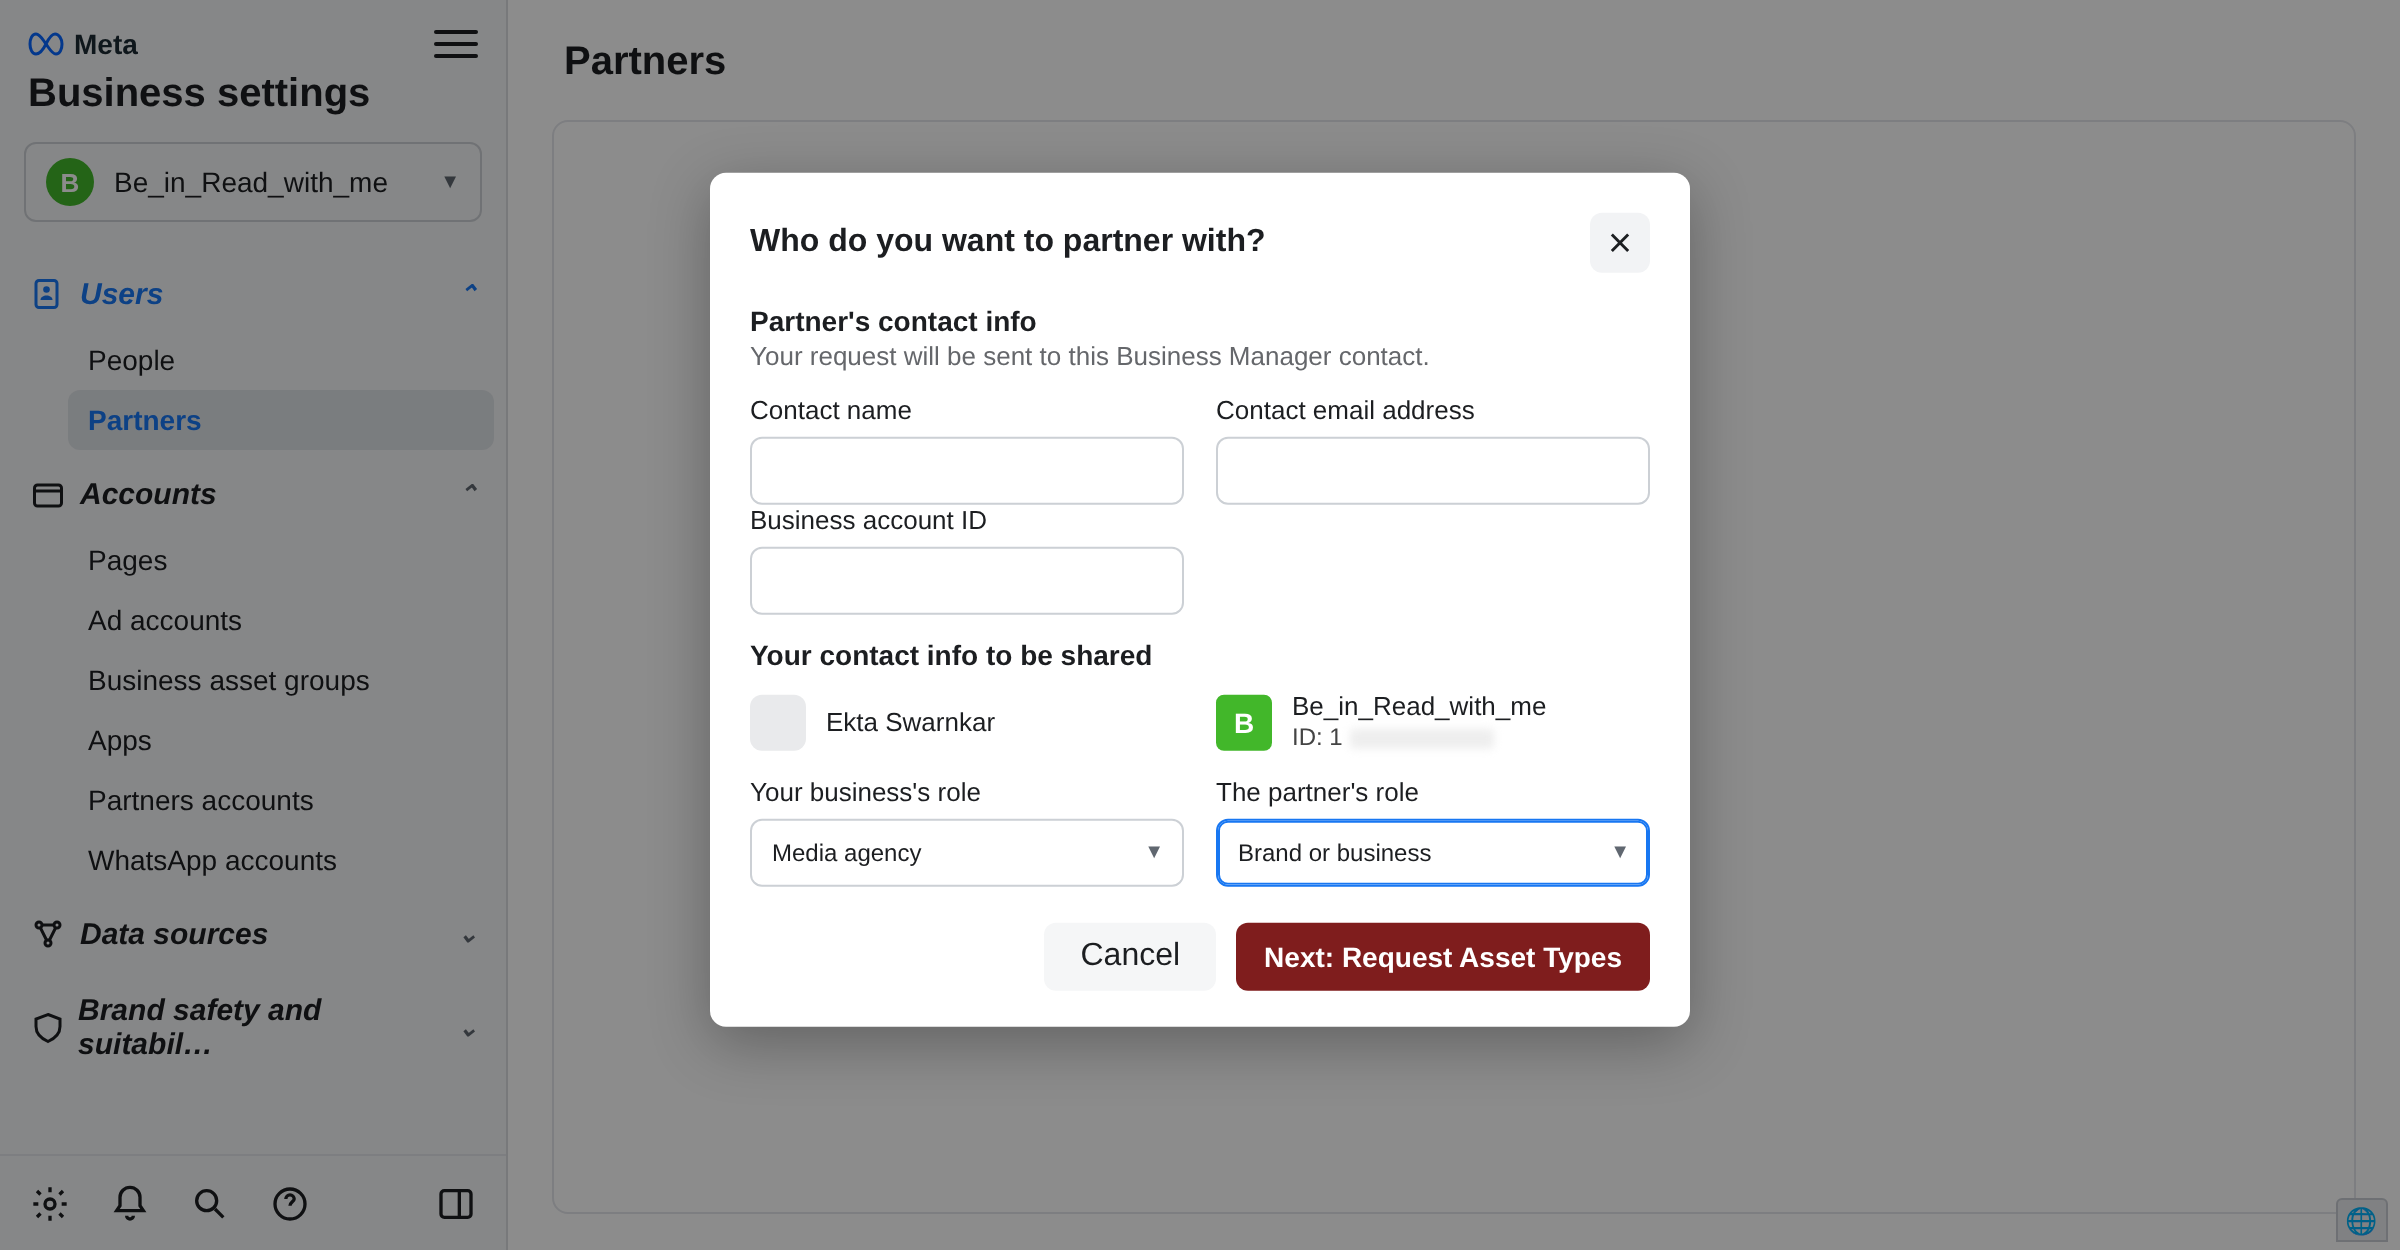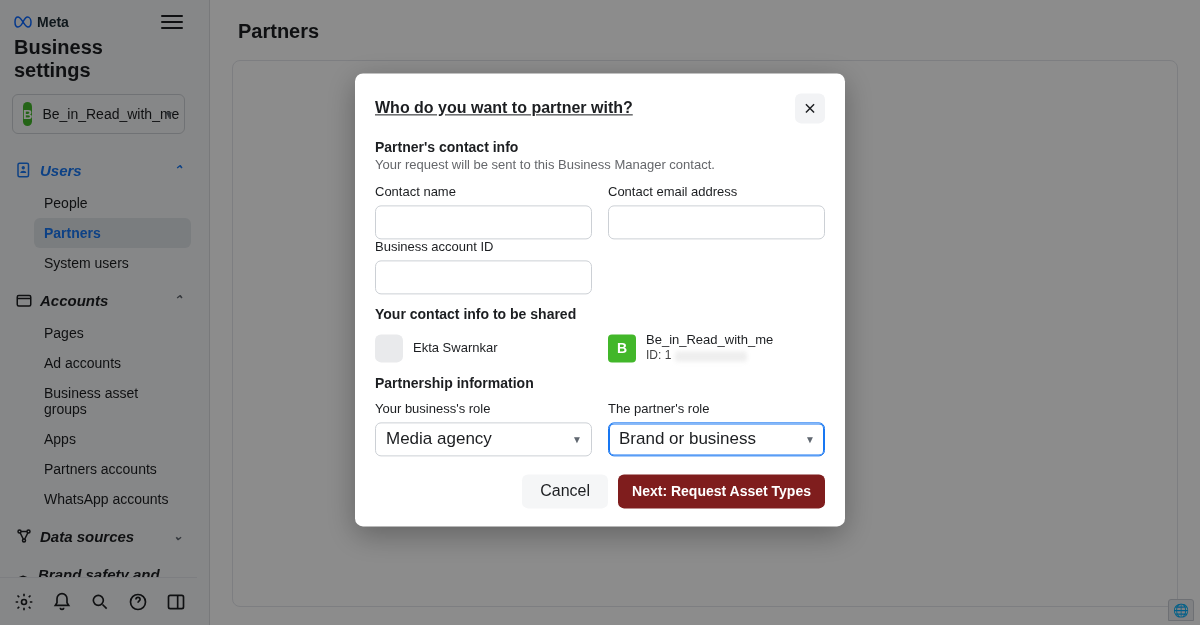--- a/index.html
+++ b/index.html
@@ -9,26 +9,26 @@
     color: #1c1e21;
     background: #f5f6f7;
     width: 1200px;
     height: 625px;
     overflow: hidden;
     position: relative;
   }
   .app { display: flex; height: 100%; }
   
   .sidebar {
-    width: 210px;
+    width: 254px;
     background: #f5f6f7;
     border-right: 1px solid #dbdde1;
     display: flex;
     flex-direction: column;
-    padding: 10px 12px 0 0;
+    padding: 10px 0 0 0;
   }
   .brand-row {
     display: flex; align-items: center; justify-content: space-between;
     padding: 4px 14px 0 14px;
   }
   .meta-logo { display: flex; align-items: center; gap: 5px; font-weight: 600; font-size: 14px; color: #1c2b33;}
   .hamburger { width: 22px; height: 14px; display:flex; flex-direction:column; justify-content:space-between; cursor:pointer;}
   .hamburger div { height:2px; background:#1c1e21; border-radius:2px;}
   .side-title { font-size: 20px; font-weight: 700; padding: 6px 14px 12px 14px; color:#1c1e21;}
   .biz-select {
@@ -76,31 +76,31 @@
     display:inline-block; background:#1877f2; color:#fff; border:none; border-radius:6px;
     padding:8px 22px; font-size:15px; font-weight:600; cursor:pointer;
   }
   
   .scrim { position:absolute; inset:0; background:rgba(0,0,0,0.45); }
   .modal {
     position:absolute; left:50%; top:48%; transform:translate(-50%,-50%);
     width:490px; background:#fff; border-radius:8px; box-shadow:0 8px 30px rgba(0,0,0,.3);
     padding: 20px 0 18px;
   }
-  .modal-head { display:flex; align-items:center; justify-content:space-between; padding:0 20px 4px;text-decoration:underline;}
+  .modal-head { display:flex; align-items:center; justify-content:space-between; padding:0 20px 4px;}
   .modal-title { font-size:16px; font-weight:600;}
   .close-btn { width:30px; height:30px; border-radius:6px; background:#f2f3f5; display:flex; align-items:center; justify-content:center; cursor:pointer; color:#1c1e21;}
   .section { padding: 12px 20px 0;}
   .sec-title { font-size:14px; font-weight:700; margin-bottom:2px;}
   .sec-desc { font-size:13px; color:#65676b; margin-bottom:12px;}
   .row { display:flex; gap:16px; }
   .col { flex:1; }
   .lbl { font-size:13px; font-weight:400; margin-bottom:6px; display:block;}
   .inp {
-    width:100%; height:34px; border:1px solid #ccd0d5; border-radius:6px; padding:0 10px; font-size:17px; background:#fff;
+    width:100%; height:34px; border:1px solid #ccd0d5; border-radius:6px; padding:0 10px; font-size:12px; background:#fff;
   }
   .select { position:relative; }
   .select .inp { padding-right:26px; cursor:pointer; display:flex; align-items:center;}
   .select .car { position:absolute; right:10px; top:50%; transform:translateY(-50%); color:#606770; font-size:10px; pointer-events:none;}
   .select.focus .inp { border-color:#1877f2; box-shadow:0 0 0 1px #1877f2 inset;}
   .share-row { display:flex; align-items:center; gap:10px;}
   .avatar-ph { width:28px; height:28px; border-radius:6px; background:#e9eaec;}
   .biz-b { width:28px; height:28px; border-radius:4px; background:#42b72a; color:#fff; font-weight:700; display:flex; align-items:center; justify-content:center; font-size:14px;}
   .share-col { display:flex; flex-direction:column; line-height:1.25;}
   .share-name { font-size:13px;}
@@ -153,21 +153,20 @@
                 <circle cx="11" cy="9" r="2.2"></circle>
                 <path d="M7 16c0-2 2-3 4-3s4 1 4 3"></path>
               </svg>
           </span>
           <span>Users</span>
           <span class="chev">⌃</span>
         </div>
         <div class="nav-sub">
           <a class="nav-item">People</a>
           <a class="nav-item selected">Partners</a>
-          <a class="nav-item">System users</a>
         </div>
       </div>
 
       <div class="nav-section">
         <div class="nav-head">
           <span class="nav-icon">
             <svg width="18" height="18" viewBox="0 0 24 24" fill="none" stroke="#1c1e21" stroke-width="2">
                 <rect x="3" y="6" width="18" height="14" rx="2"></rect>
                 <path d="M3 10h18"></path>
               </svg>
@@ -315,21 +314,20 @@
           <div class="share-id">
             <span>ID: 1</span>
               <span class="rdx"></span>
           </div>
         </div>
       </div>
     </div>
   </div>
 
   <div class="section">
-    <div class="sec-title" style="margin-bottom:10px;">Partnership information</div>
     <div class="row">
       <div class="col">
         <label class="lbl">Your business's role</label>
         <div class="select">
           <div class="inp">
               <span>Media agency</span>
             </div>
           <span class="car">▼</span>
         </div>
       </div>

